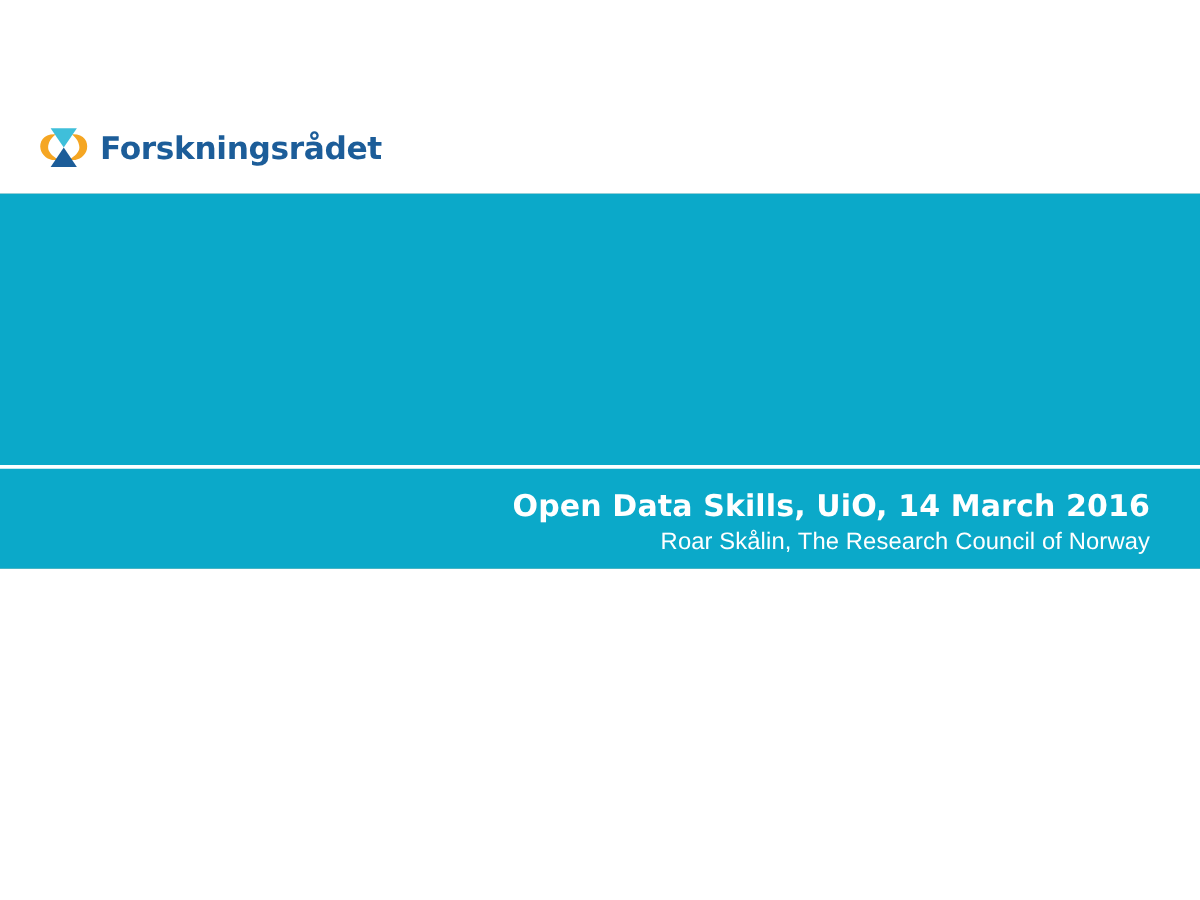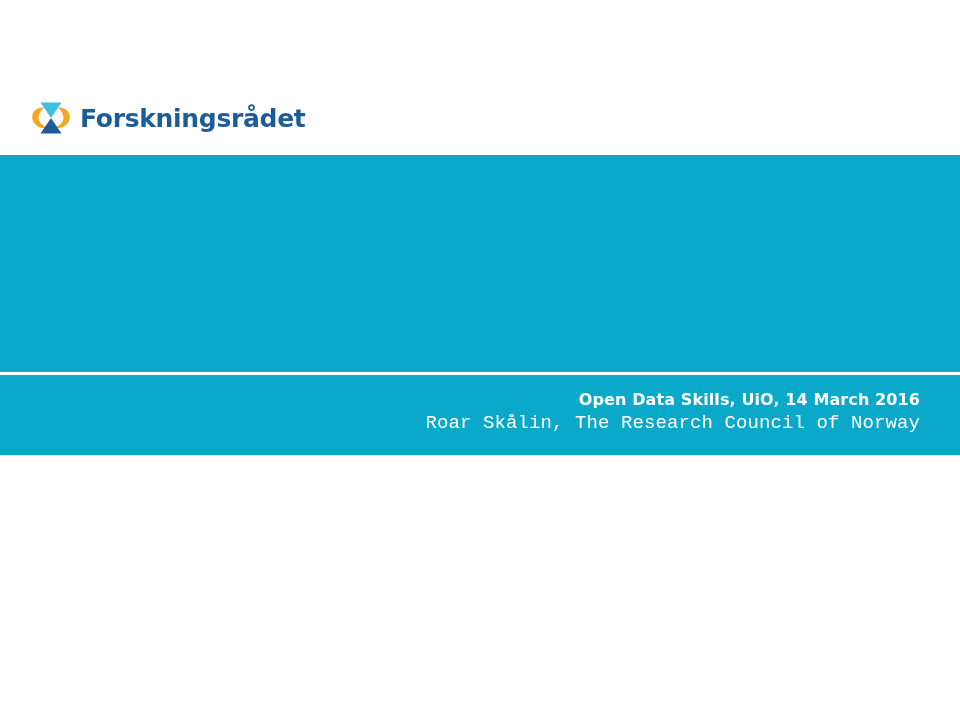--- a/index.html
+++ b/index.html
@@ -111,29 +111,29 @@
     top: 220px;
     width: 960px;
     height: 80px;
     box-sizing: border-box;
     padding: 14px 40px 0 180px;
     text-align: right;
   }
   .subtitle-main {
     margin: 0;
     font-family: "DejaVu Sans", "Liberation Sans", sans-serif;
-    font-size: 16px;
+    font-size: 24px;
     font-weight: bold;
     color: #ffffff;
     line-height: 1.35;
     letter-spacing: 0.1px;
   }
   .subtitle-presenter {
     margin: 0;
-    font-family: Liberation Mono, monospace;
+    font-family: Liberation Sans, sans-serif;
     font-size: 19px;
     font-weight: normal;
     color: #ffffff;
     line-height: 1.35;
     letter-spacing: 0.1px;
   }
 
   
   .squares {
     position: absolute;

